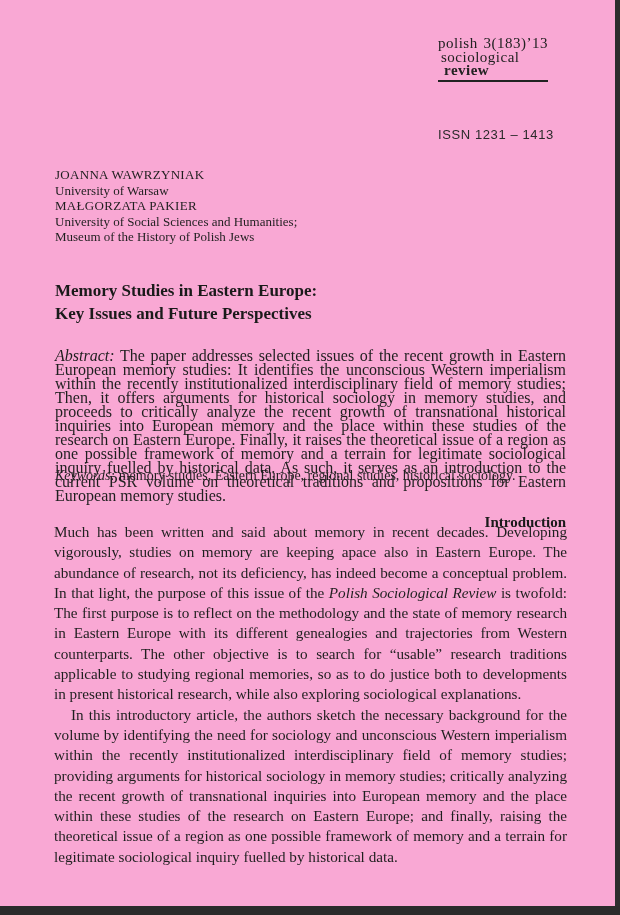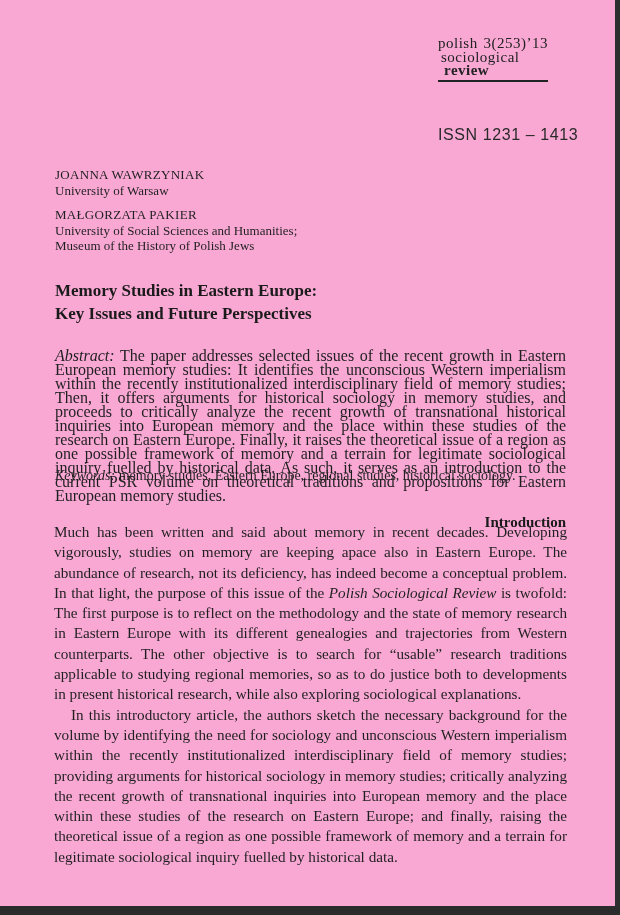--- a/index.html
+++ b/index.html
@@ -43,35 +43,35 @@
   .masthead .ind1 { padding-left: 3px; }
   .masthead .ind2 { padding-left: 6px; font-weight: bold; }
   .masthead .m-rule {
     border: none;
     border-top: 2px solid #222;
     margin: 2px 0 2px 0;
     width: 110px;
   }
   .masthead .m-issn {
     font-family: "Liberation Sans", sans-serif;
-    font-size: 16px;
+    font-size: 13px;
     letter-spacing: 0.6px;
     color: #2a2a2a;
     white-space: nowrap;
     margin-top: 46px;
   }
 
   
   .authors {
     position: absolute;
     top: 167px; left: 55px;
     font-size: 13px;
     line-height: 15.5px;
   }
-  .author-block + .author-block { margin-top: 9px; }
+  .author-block + .author-block { }
   .author-name { letter-spacing: 0.3px; }
 
   
   .title {
     position: absolute;
     top: 279px; left: 55px;
     width: 511px;
     margin: 0;
     text-align: left;
     font-size: 17px;
@@ -128,21 +128,21 @@
   .body-wrap p.indent { text-indent: 17px; }
 </style>
 </head>
 <body>
 
 <div class="page">
 
   <div class="masthead">
     <div class="m-line1">
       <span>polish</span>
-      <span>3(253)’13</span>
+      <span>3(183)’13</span>
     </div>
     <div class="ind1">sociological</div>
     <div class="ind2">review</div>
     <div class="m-rule"></div>
     <div class="m-issn">ISSN 1231 – 1413</div>
   </div>
 
   <div class="authors">
     <div class="author-block">
       <div class="author-name">JOANNA WAWRZYNIAK</div>

